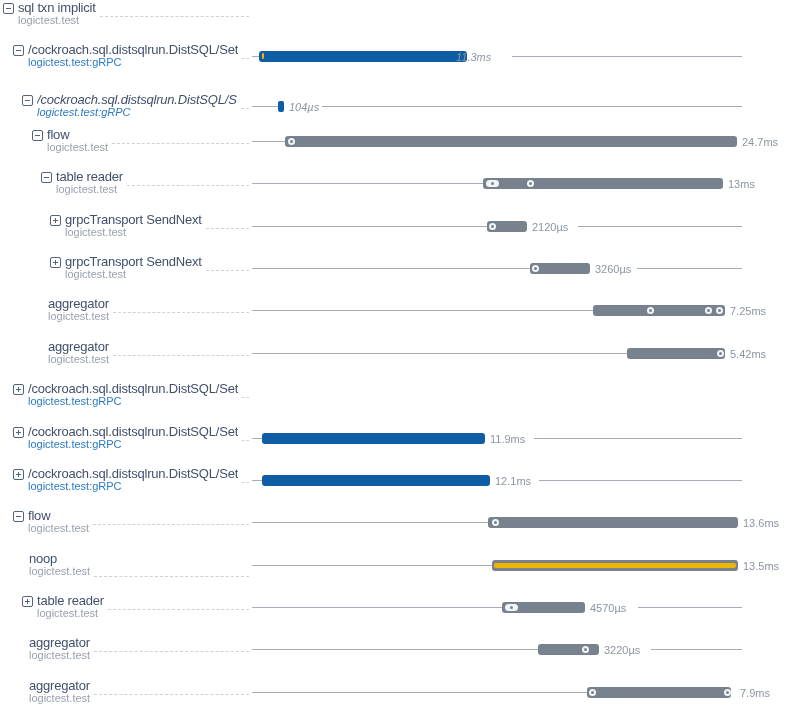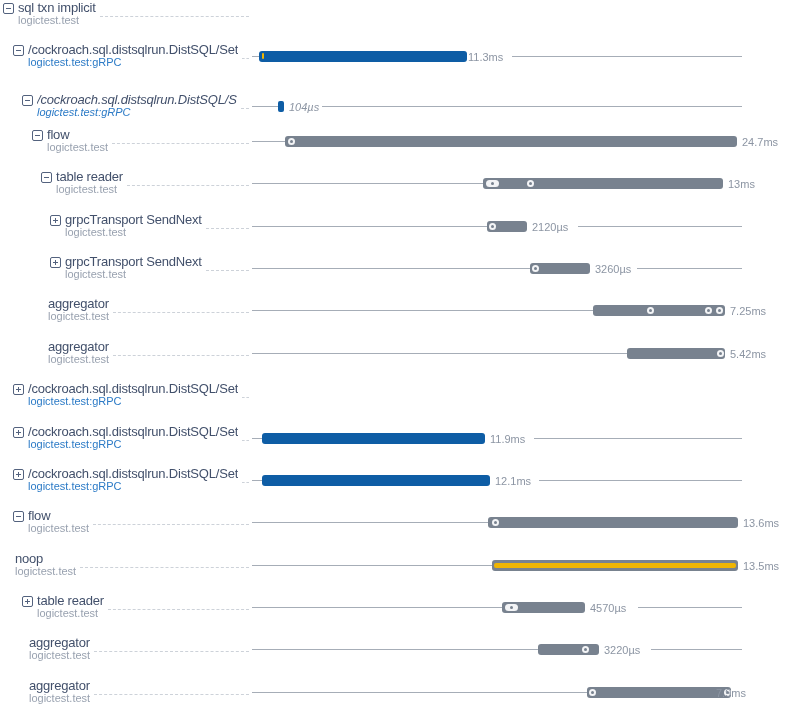--- a/index.html
+++ b/index.html
@@ -51,21 +51,21 @@
           <div class="title">/cockroach.sql.distsqlrun.DistSQL/Set</div>
           <div class="svc link">logictest.test:gRPC</div>
         </div>
         <div class="leader"></div>
       </div>
       <div class="timeline">
         <div class="tl-line" style="left: 0px; width: 7px;"></div>
         <div class="bar blue" style="left: 7px; width: 208px;">
           <div class="tick"></div>
         </div>
-        <div class="dur" style="left: 216px;">11.3ms</div>
+        <div class="dur" style="left: 204px; font-style: italic;">11.3ms</div>
         <div class="tl-line" style="left: 260px; width: 230px;"></div>
       </div>
     </div>
     <div class="row" style="top: 92px; font-style: italic;">
       <div class="left" style="padding-left: 22px;">
         <span class="exp"></span>
         <div class="names">
           <div class="title">/cockroach.sql.distsqlrun.DistSQL/S</div>
           <div class="svc link">logictest.test:gRPC</div>
         </div>
@@ -236,21 +236,21 @@
       </div>
       <div class="timeline">
         <div class="tl-line" style="left: 0px; width: 236px;"></div>
         <div class="bar gray" style="left: 236px; width: 250px;">
           <div class="mk dot" style="left: 4px;"></div>
         </div>
         <div class="dur" style="left: 491px;">13.6ms</div>
       </div>
     </div>
     <div class="row" style="top: 551px;">
-      <div class="left" style="padding-left: 15px;">
+      <div class="left" style="padding-left: 29px; align-items: flex-end;">
         <div class="names">
           <div class="title">noop</div>
           <div class="svc">logictest.test</div>
         </div>
         <div class="leader"></div>
       </div>
       <div class="timeline">
         <div class="tl-line" style="left: 0px; width: 240px;"></div>
         <div class="bar gray" style="left: 240px; width: 246px;">
           <div class="stripe-thick"></div>
@@ -300,16 +300,16 @@
           <div class="svc">logictest.test</div>
         </div>
         <div class="leader"></div>
       </div>
       <div class="timeline">
         <div class="tl-line" style="left: 0px; width: 335px;"></div>
         <div class="bar gray" style="left: 335px; width: 144px;">
           <div class="mk dot" style="left: 2px;"></div>
           <div class="mk dot" style="left: 137px;"></div>
         </div>
-        <div class="dur" style="left: 464px;">7.9ms</div>
+        <div class="dur" style="left: 488px;">7.9ms</div>
       </div>
     </div>
   </div>
 
 </body></html>

